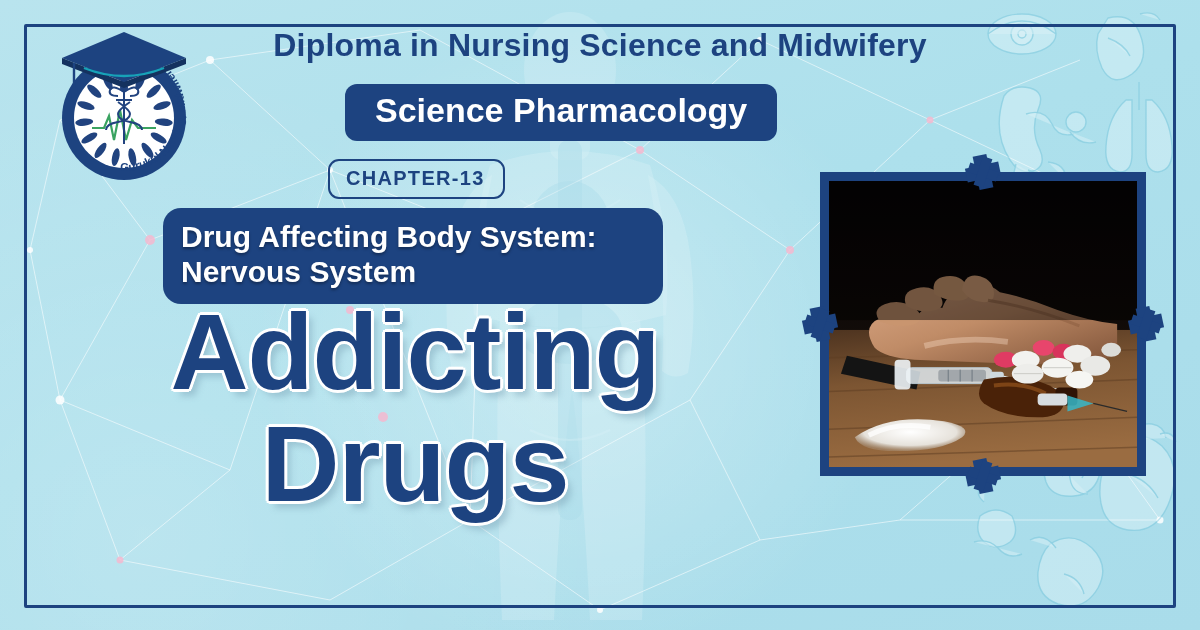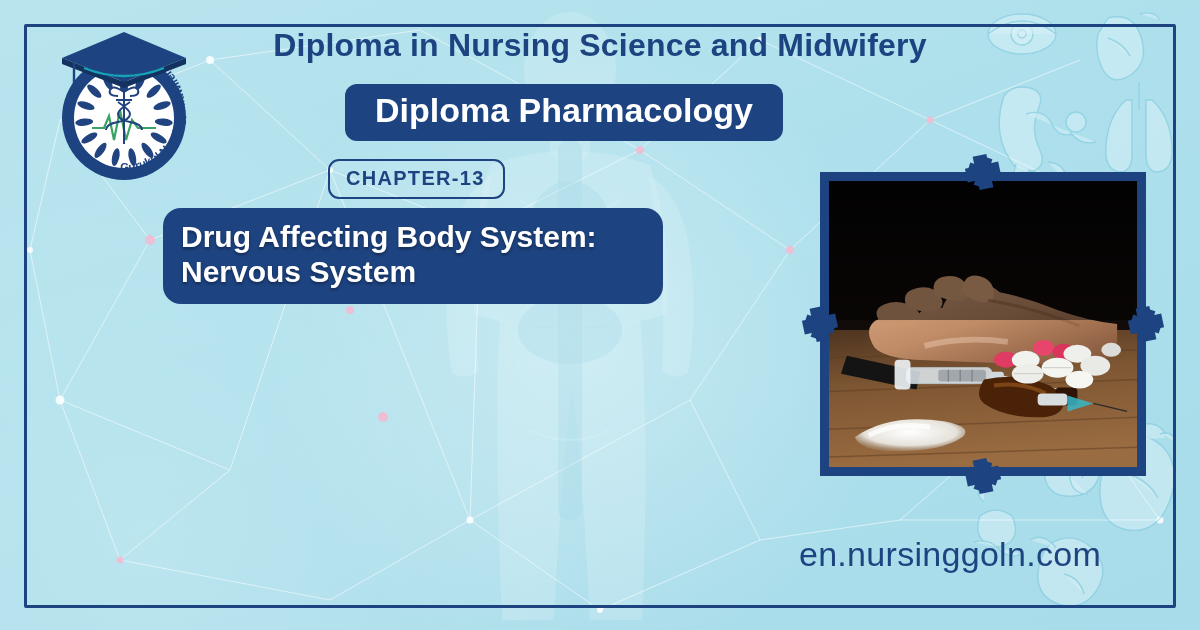--- a/index.html
+++ b/index.html
@@ -342,26 +342,30 @@
         <path d="M80 52 L18 28 L18 34 L80 58 L142 34 L142 28 Z" fill="#14325f"></path>
         <path d="M40 38 q40 16 80 0" fill="none" stroke="#17a2b8" stroke-width="2.4"></path>
         <line x1="30" y1="33" x2="30" y2="58" stroke="#1d4380" stroke-width="2.4"></line>
         <path d="M26 58 l8 0 l-2 10 l-4 0 Z" fill="#1d4380"></path>
       </g>
     </svg>
   </div>
 
   <div class="course-line">Diploma in Nursing Science and Midwifery</div>
 
-  <div class="subject-pill">Diploma Pharmacology</div>
+  <div class="subject-pill">Science Pharmacology</div>
 
   <div class="chapter-badge">CHAPTER-13</div>
 
   <div class="system-pill">Drug Affecting Body System: Nervous System</div>
 
+  <div class="main-title">
+    <span class="ln ln1">Addicting</span>
+    <span class="ln ln2">Drugs</span>
+  </div>
 
   <div class="photo-wrap">
     <div class="photo-frame">
       <svg viewBox="0 0 310 288" preserveAspectRatio="none">
         <defs>
           <linearGradient id="dark" x1="0" y1="0" x2="0" y2="1">
             <stop offset="0%" stop-color="#060406"></stop>
             <stop offset="55%" stop-color="#120c09"></stop>
             <stop offset="100%" stop-color="#2b1a0e"></stop>
           </linearGradient>
@@ -487,15 +491,14 @@
           <g fill="#1d4380">
         <rect x="6" y="16" width="34" height="14" transform="rotate(-12 23 23)"></rect>
         <rect x="16" y="6" width="14" height="34" transform="rotate(-12 23 23)"></rect>
         <rect x="8" y="18" width="30" height="10" transform="rotate(18 23 23)"></rect>
         <rect x="18" y="8" width="10" height="30" transform="rotate(18 23 23)"></rect>
       </g>
         </svg>
     </div>
   </div>
 
-  <div class="site-url">en.nursinggoln.com</div>
 
 </div>
 
 </body></html>

